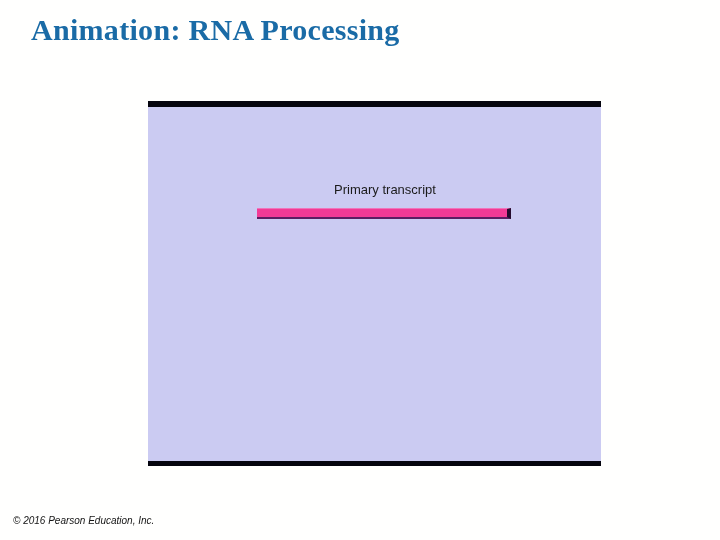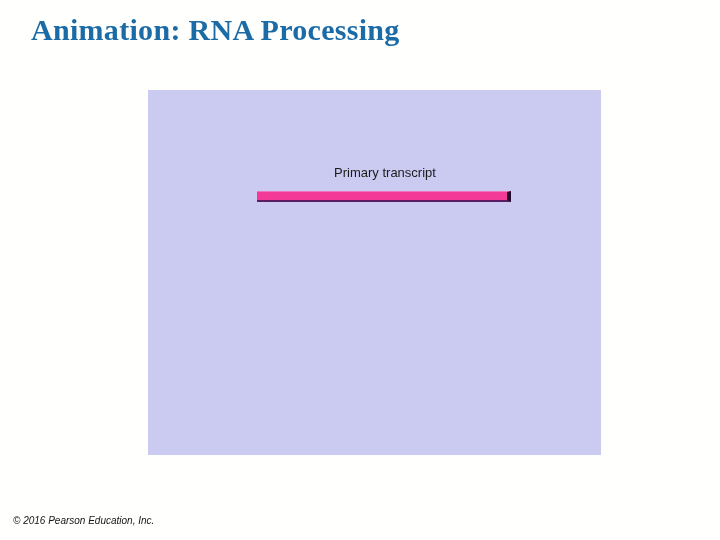--- a/index.html
+++ b/index.html
@@ -30,23 +30,24 @@
     margin:0;
     font-family:"Liberation Serif", serif;
     font-weight:bold;
     font-size:30px;
     letter-spacing:0.3px;
     color:var(--title-blue);
     white-space:nowrap;
   }
   .frame{
     position:absolute;
-    left:120px;top:90px;
+    left:120px;top:101px;
     width:481px;height:365px;
     display:flex;
+    flex-direction:column;
     cursor:pointer;
     padding-left:28px;
   }
   .frame-border-top{
     height:6px;
     background:var(--frame-border);
   }
   .frame-border-bottom{
     height:5px;
     background:var(--frame-border);

